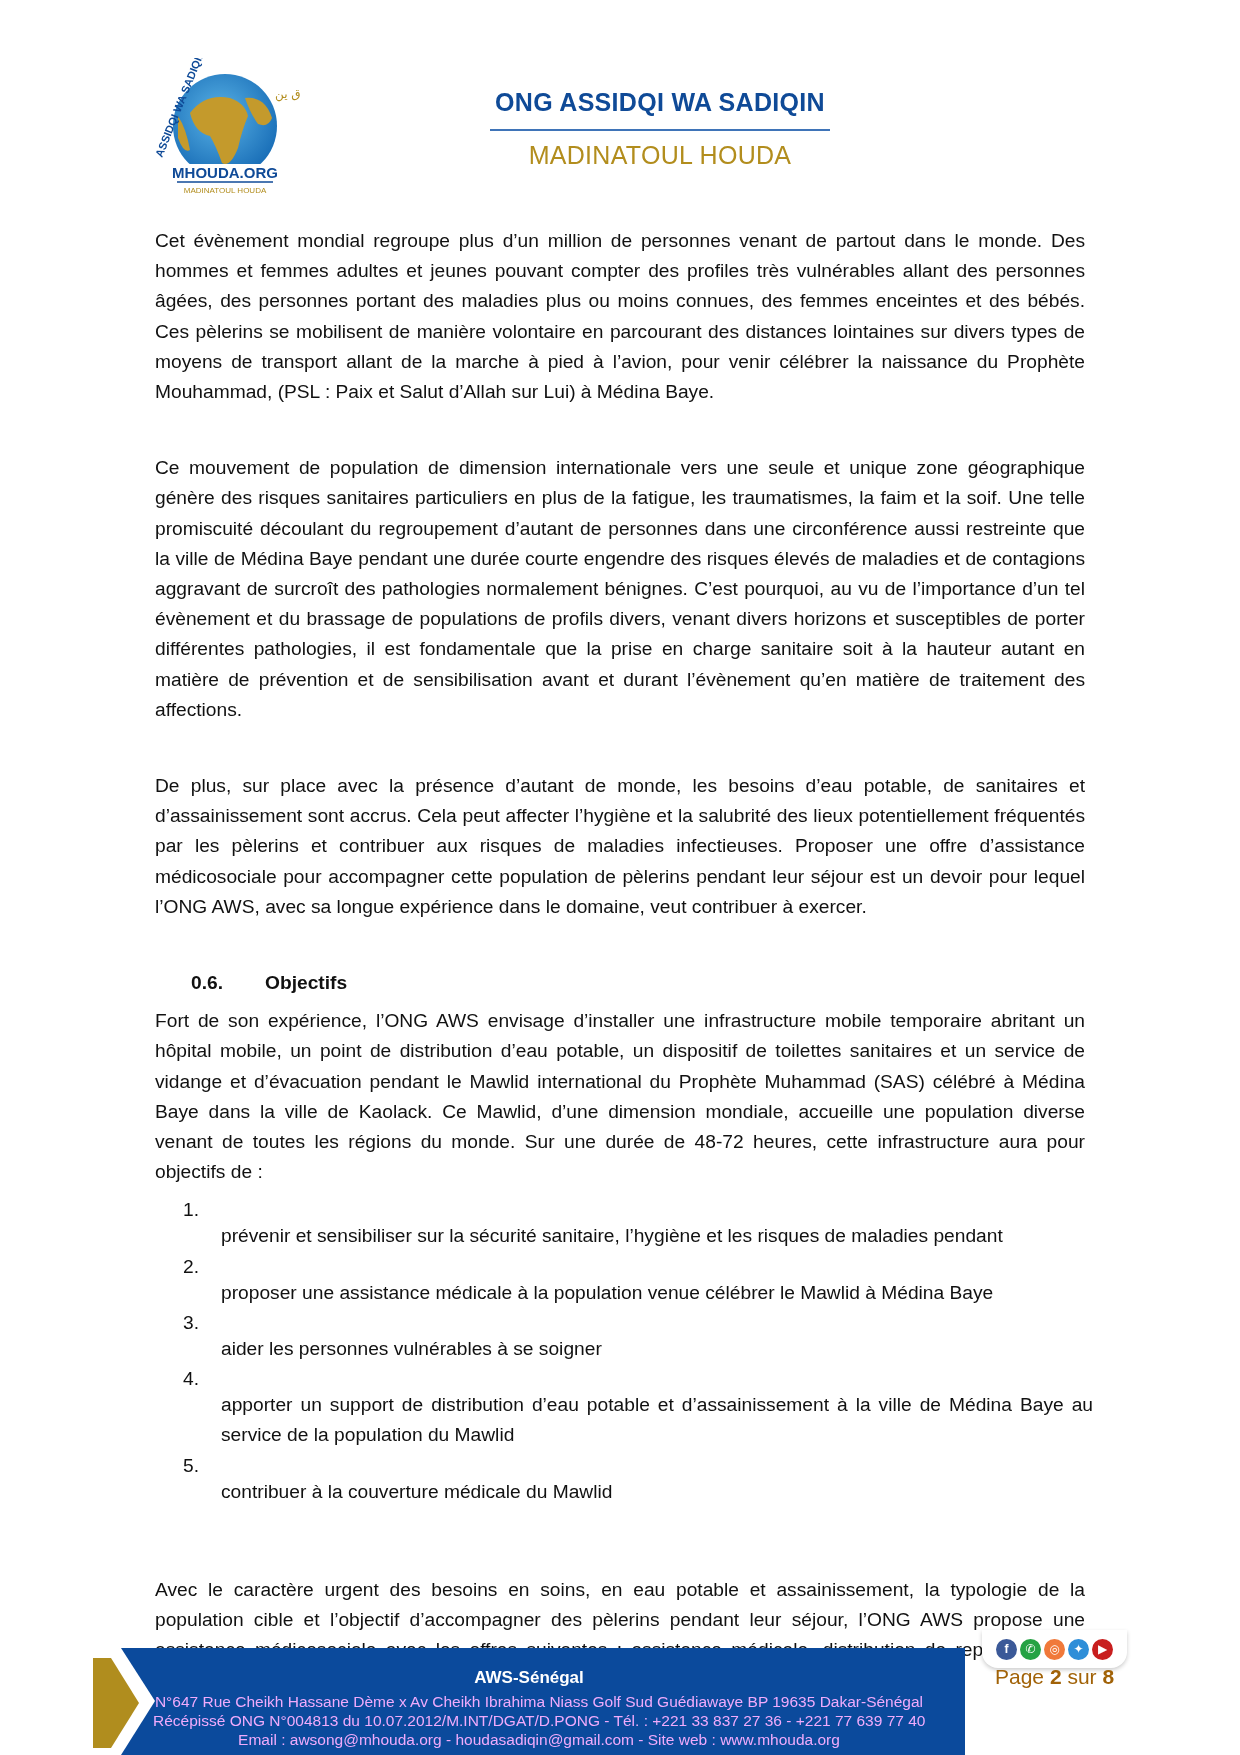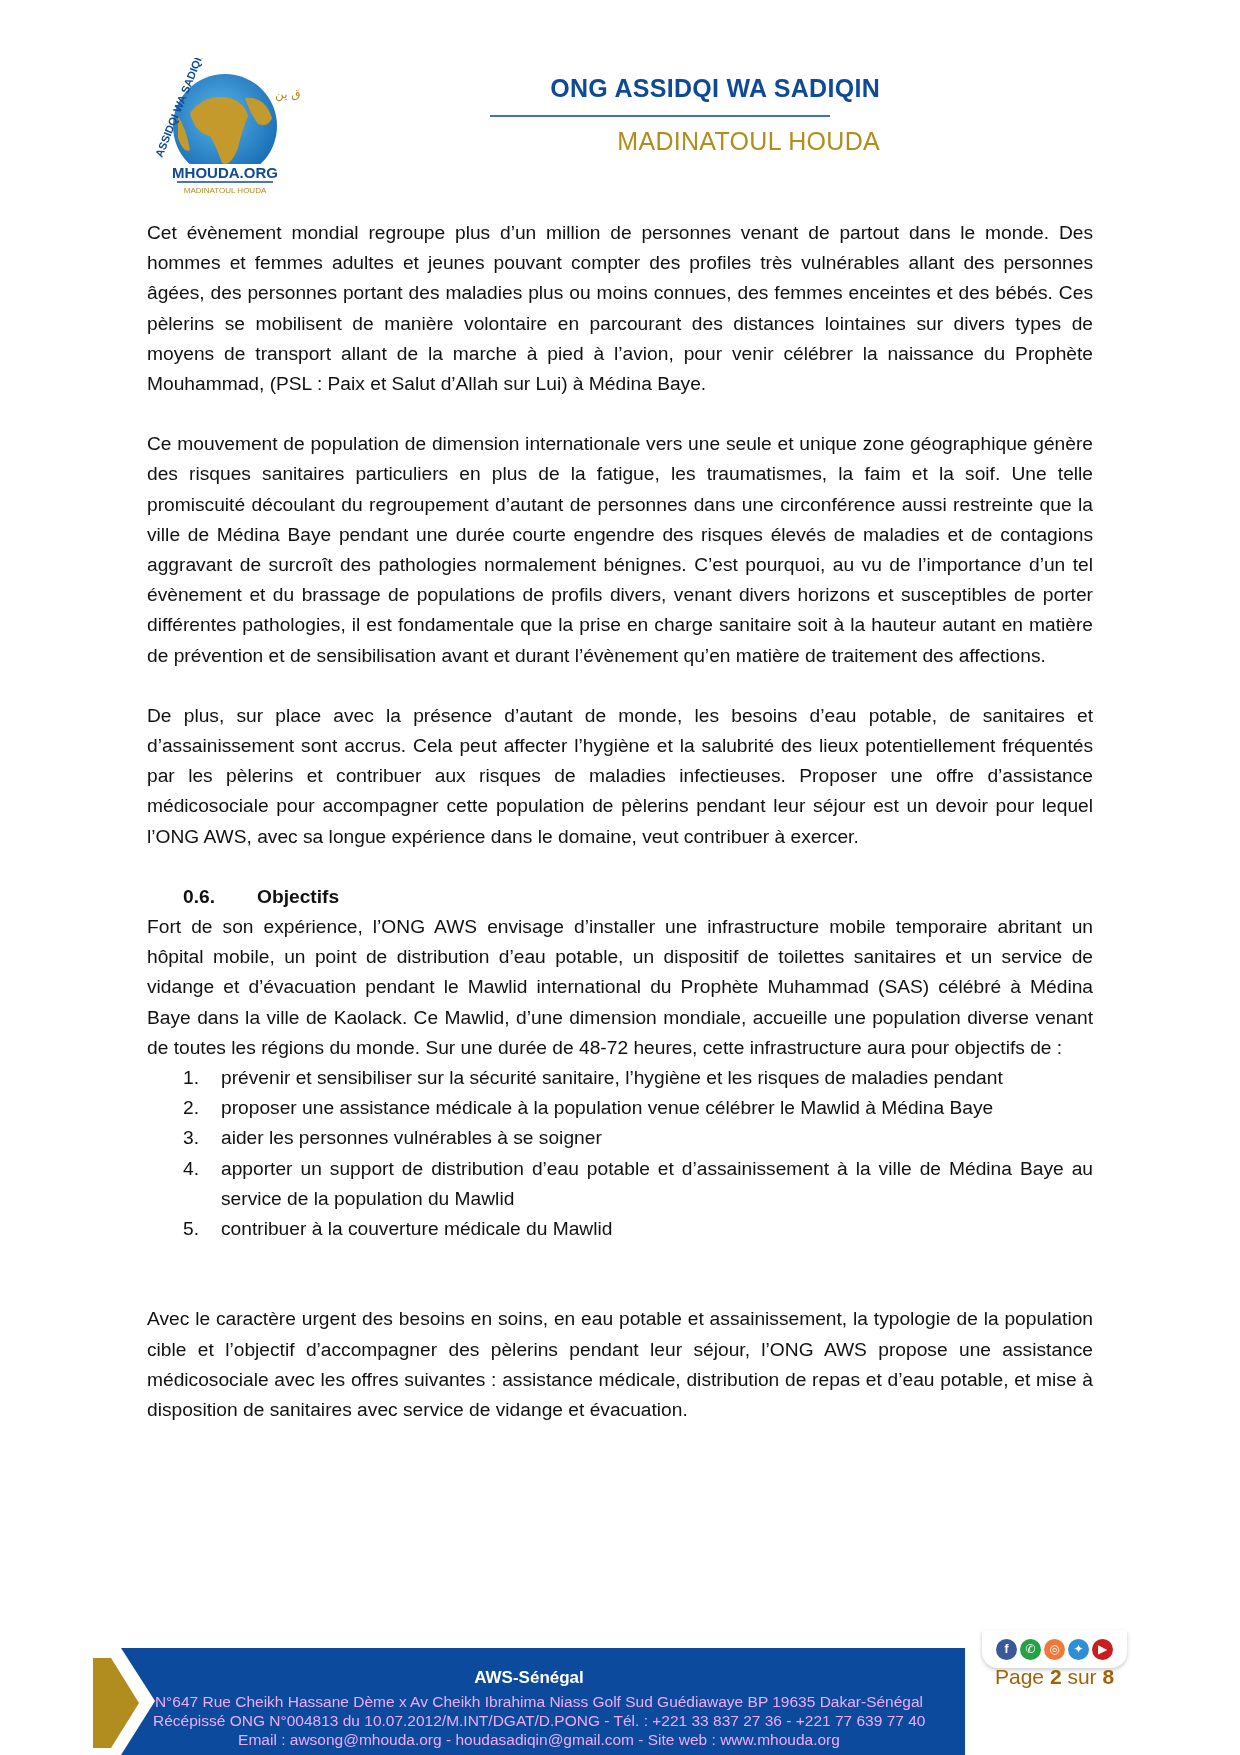--- a/index.html
+++ b/index.html
@@ -1,34 +1,34 @@
 <!DOCTYPE html>
 <html><head>
 <meta charset="utf-8">
 <style>
   html, body { margin: 0; padding: 0; background: #ffffff; }
   body { width: 1240px; height: 1755px; position: relative; overflow: hidden;
          font-family: "Liberation Sans", "DejaVu Sans", sans-serif; color: #111; }
   .logo { position: absolute; left: 150px; top: 58px; width: 160px; height: 140px; }
-  .header-title { position: absolute; left: 440px; top: 74px; width: 440px; text-align: right; }
+  .header-title { position: absolute; left: 440px; top: 88px; width: 440px; text-align: center; }
   .header-title .org { font-size: 25px; font-weight: bold; color: #0f4a97; letter-spacing: 0.3px; }
   .header-title .rule { height: 2px; background: #3f74b8; width: 340px; margin: 12px auto 10px auto; }
   .header-title .sub { font-size: 25px; color: #b28d1d; letter-spacing: 0.3px; }
 
   .content { position: absolute; left: 147px; top: 218px; width: 946px; font-size: 19.2px; line-height: 30.2px; }
-  .content p { margin: 0; text-align: justify; }
+  .content p { margin: 8px; text-align: justify; }
   .gap { height: 30px; }
   .h2 { font-weight: bold; margin: 0; }
   .h2 .num { display: inline-block; width: 74px; padding-left: 36px; }
   .h1 { font-weight: bold; margin: 0; }
   .h1 .num { display: inline-block; width: 64px; padding-left: 16px; }
   ol.objectives { margin: 0; padding: 0; list-style: none; }
   ol.objectives li { display: flex; text-align: justify; }
   ol.objectives li .n { flex: 0 0 auto; width: 74px; padding-left: 36px; box-sizing: border-box; }
-  ol.objectives li .t { flex: 1; }
+  ol.objectives li .t { flex: 1; margin-top: 26px; }
 
   .footer { position: absolute; left: 93px; top: 1648px; width: 872px; height: 107px; background: #0b4a9c; }
   .footer .chev { position: absolute; left: 0; top: 0; width: 70px; height: 107px; }
   .footer .org { position: absolute; left: 0; right: 0; top: 20px; text-align: center; color: #fff; font-weight: bold; font-size: 17px; }
   .footer .line { position: absolute; left: 60px; right: 40px; text-align: center; color: #f0abfc; font-size: 15.5px; white-space: nowrap; }
   .footer .l1 { top: 45px; } .footer .l2 { top: 64px; } .footer .l3 { top: 83px; }
   .social { position: absolute; left: 982px; top: 1630px; width: 145px; height: 38px; background: #fff; border-radius: 0 0 16px 16px; box-shadow: 0 2px 4px rgba(0,0,0,0.2); display: flex; align-items: center; justify-content: center; gap: 3px; }
   .social .ic { width: 21px; height: 21px; border-radius: 50%; color: #fff; font-size: 12px; font-weight: bold; display: flex; align-items: center; justify-content: center; }
   .pagenum { position: absolute; left: 995px; top: 1665px; color: #a16207; font-size: 21px; white-space: nowrap; }
   .pagenum b { font-weight: bold; }

